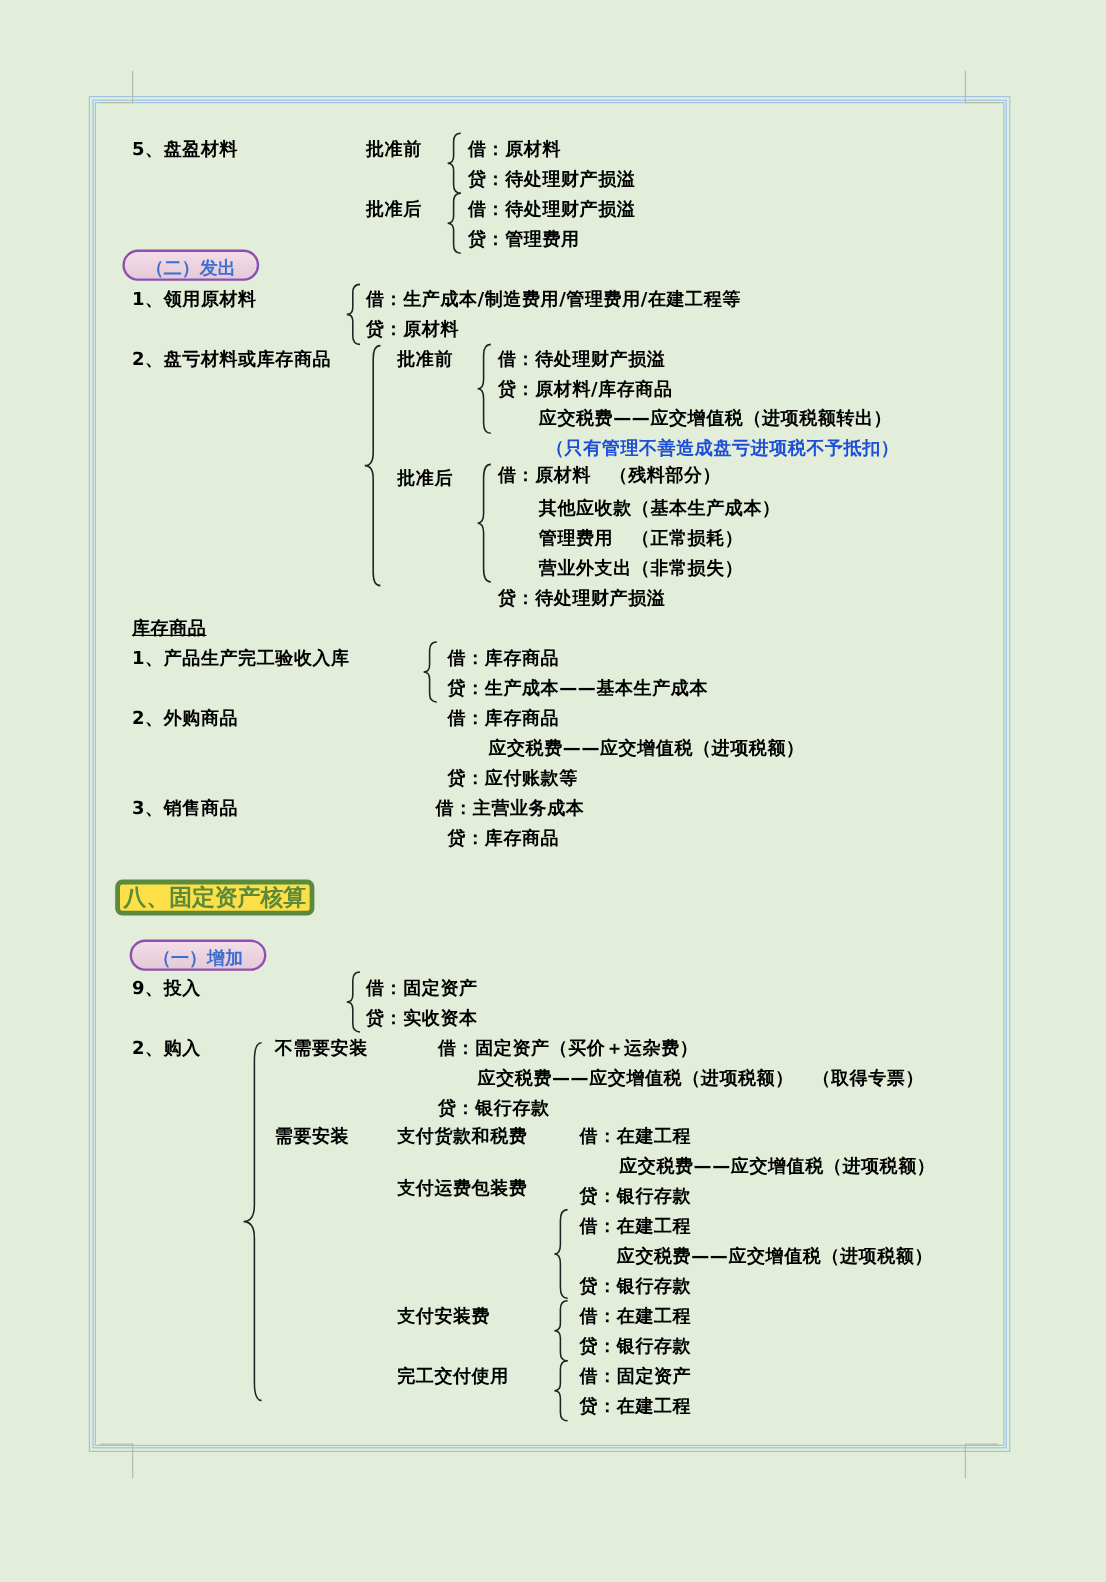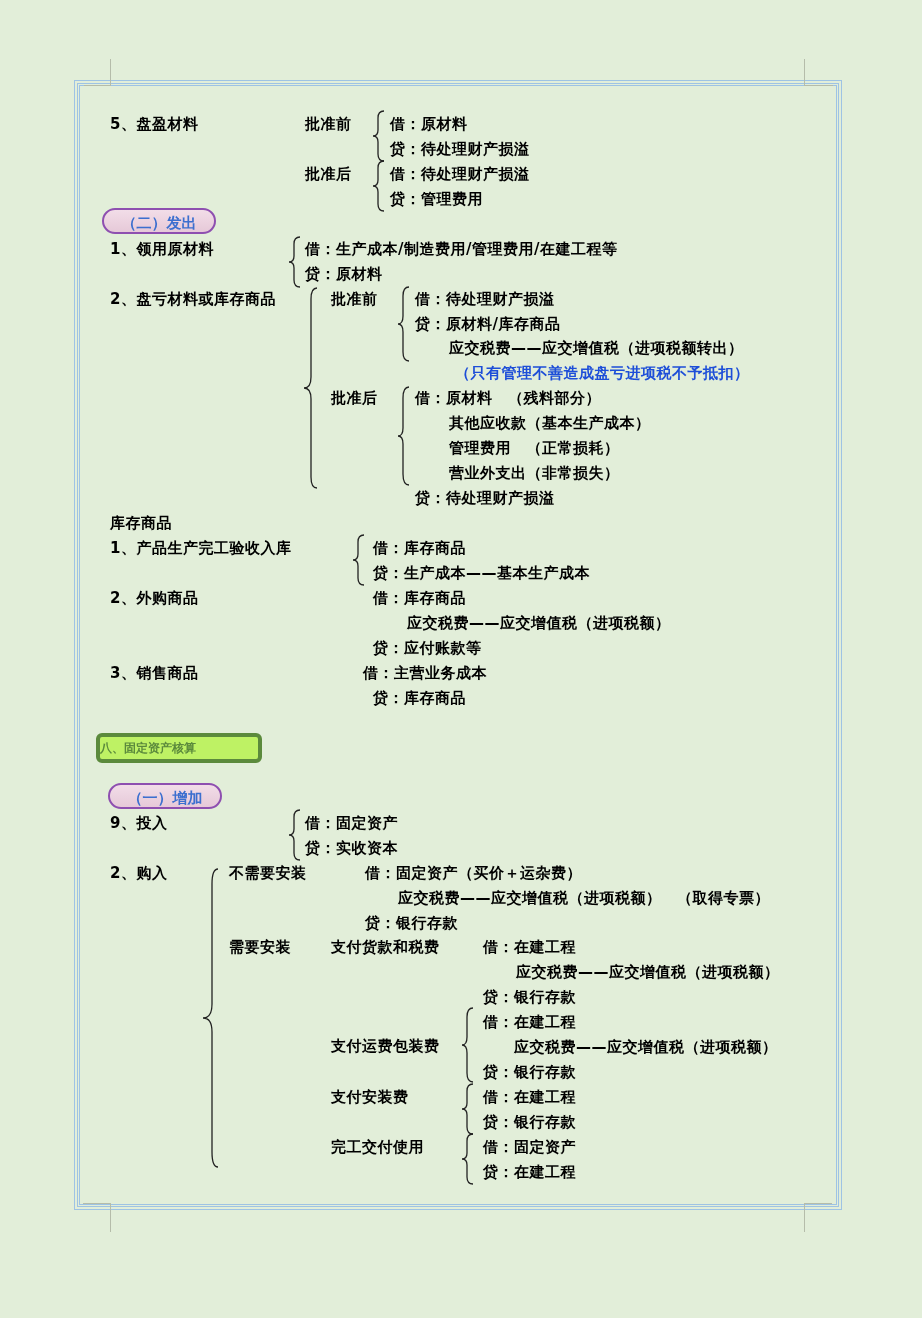--- a/index.html
+++ b/index.html
@@ -10,22 +10,22 @@
   .page-border::before{content:"";position:absolute;left:2px;top:2px;right:2px;bottom:2px;border:1px solid #9ec3e4;}
   .page-border::after{content:"";position:absolute;left:4px;top:4px;right:4px;bottom:4px;border:1px solid #9ec3e4;}
   .crop{position:absolute;background:#b5bcaa;}
   .t{position:absolute;font-size:15px;line-height:20px;white-space:nowrap;font-weight:bold;letter-spacing:0.5px;}
   .red{color:#1d4ed8;}
   .pill{position:absolute;height:26px;border:2px solid #8e4fb0;border-radius:14px;
         background:linear-gradient(#f2dde8,#e6c9d8);color:#3c6fcf;font-size:15px;font-weight:bold;
         line-height:26px;text-align:center;box-sizing:border-box;}
   .pill span{display:inline-block;line-height:22px;}
   .sect{position:absolute;left:96px;top:733px;width:166px;height:30px;border:4px solid #5b8a3c;
-        border-radius:6px;box-sizing:border-box;color:#5b8a3c;font-size:12px;font-weight:bold;
-        line-height:22px;text-align:left;background:#bef264;}
+        border-radius:6px;box-sizing:border-box;color:#5b8a3c;font-size:19px;font-weight:bold;
+        line-height:22px;text-align:center;background:#fde047;}
   svg.brace{position:absolute;overflow:visible;}
   svg.brace path{fill:none;stroke:#222;stroke-width:1.3;}
 </style>
 </head>
 <body>
 
 <div class="page-border"></div>
 <div class="crop" style="left:110px;top:59px;width:1px;height:27px;"></div>
 <div class="crop" style="left:84px;top:85px;width:27px;height:1px;"></div>
 <div class="crop" style="left:804px;top:59px;width:1px;height:27px;"></div>
@@ -66,27 +66,27 @@
     <path d="M12,1 Q6,1 6,10 L6,30 Q6,38 1,38 Q6,38 6,46 L6,66 Q6,75 12,75"></path>
   </svg>
 <div class="t" style="left:415px;top:289px;">借：待处理财产损溢</div>
 <div class="t" style="left:415px;top:314px;">贷：原材料/库存商品</div>
 <div class="t" style="left:449px;top:338px;">应交税费——应交增值税（进项税额转出）</div>
 <div class="t red" style="left:455px;top:363px;">（只有管理不善造成盘亏进项税不予抵扣）</div>
 <div class="t" style="left:331px;top:388px;">批准后</div>
 <svg class="brace" style="left:397px;top:386px" width="14" height="100">
     <path d="M12,1 Q6,1 6,12 L6,42 Q6,50 1,50 Q6,50 6,58 L6,88 Q6,99 12,99"></path>
   </svg>
-<div class="t" style="left:415px;top:388px;">借：原材料　（残料部分）</div>
+<div class="t" style="left:415px;top:388px;font-family:Liberation Mono, monospace;">借：原材料　（残料部分）</div>
 <div class="t" style="left:449px;top:413px;">其他应收款（基本生产成本）</div>
 <div class="t" style="left:449px;top:438px;">管理费用　（正常损耗）</div>
 <div class="t" style="left:449px;top:463px;">营业外支出（非常损失）</div>
 <div class="t" style="left:415px;top:488px;">贷：待处理财产损溢</div>
 
-<div class="t" style="left:110px;top:513px;">库存商品</div>
+<div class="t" style="left:110px;top:513px;text-decoration:underline;">库存商品</div>
 <div class="t" style="left:110px;top:538px;">1、产品生产完工验收入库</div>
 <svg class="brace" style="left:352px;top:534px" width="14" height="52">
     <path d="M12,1 Q6,1 6,8 L6,20 Q6,26 1,26 Q6,26 6,32 L6,44 Q6,51 12,51"></path>
   </svg>
 <div class="t" style="left:373px;top:538px;">借：库存商品</div>
 <div class="t" style="left:373px;top:563px;">贷：生产成本——基本生产成本</div>
 <div class="t" style="left:110px;top:588px;text-align:center;">2、外购商品</div>
 <div class="t" style="left:373px;top:588px;">借：库存商品</div>
 <div class="t" style="left:407px;top:613px;">应交税费——应交增值税（进项税额）</div>
 <div class="t" style="left:373px;top:638px;">贷：应付账款等</div>
@@ -112,21 +112,21 @@
 <div class="t" style="left:365px;top:863px;">借：固定资产（买价＋运杂费）</div>
 <div class="t" style="left:398px;top:888px;">应交税费——应交增值税（进项税额）　（取得专票）</div>
 <div class="t" style="left:365px;top:913px;">贷：银行存款</div>
 
 <div class="t" style="left:229px;top:937px;">需要安装</div>
 <div class="t" style="left:331px;top:937px;">支付货款和税费</div>
 <div class="t" style="left:483px;top:937px;">借：在建工程</div>
 <div class="t" style="left:516px;top:962px;">应交税费——应交增值税（进项税额）</div>
 <div class="t" style="left:483px;top:987px;">贷：银行存款</div>
 
-<div class="t" style="left:331px;top:1036px;text-align:center;">支付运费包装费</div>
+<div class="t" style="left:331px;top:980px;text-align:center;">支付运费包装费</div>
 <svg class="brace" style="left:461px;top:1007px" width="14" height="76">
     <path d="M12,1 Q6,1 6,10 L6,30 Q6,38 1,38 Q6,38 6,46 L6,66 Q6,75 12,75"></path>
   </svg>
 <div class="t" style="left:483px;top:1012px;">借：在建工程</div>
 <div class="t" style="left:514px;top:1037px;">应交税费——应交增值税（进项税额）</div>
 <div class="t" style="left:483px;top:1062px;">贷：银行存款</div>
 
 <div class="t" style="left:331px;top:1087px;">支付安装费</div>
 <svg class="brace" style="left:461px;top:1083px" width="14" height="52">
     <path d="M12,1 Q6,1 6,8 L6,20 Q6,26 1,26 Q6,26 6,32 L6,44 Q6,51 12,51"></path>

